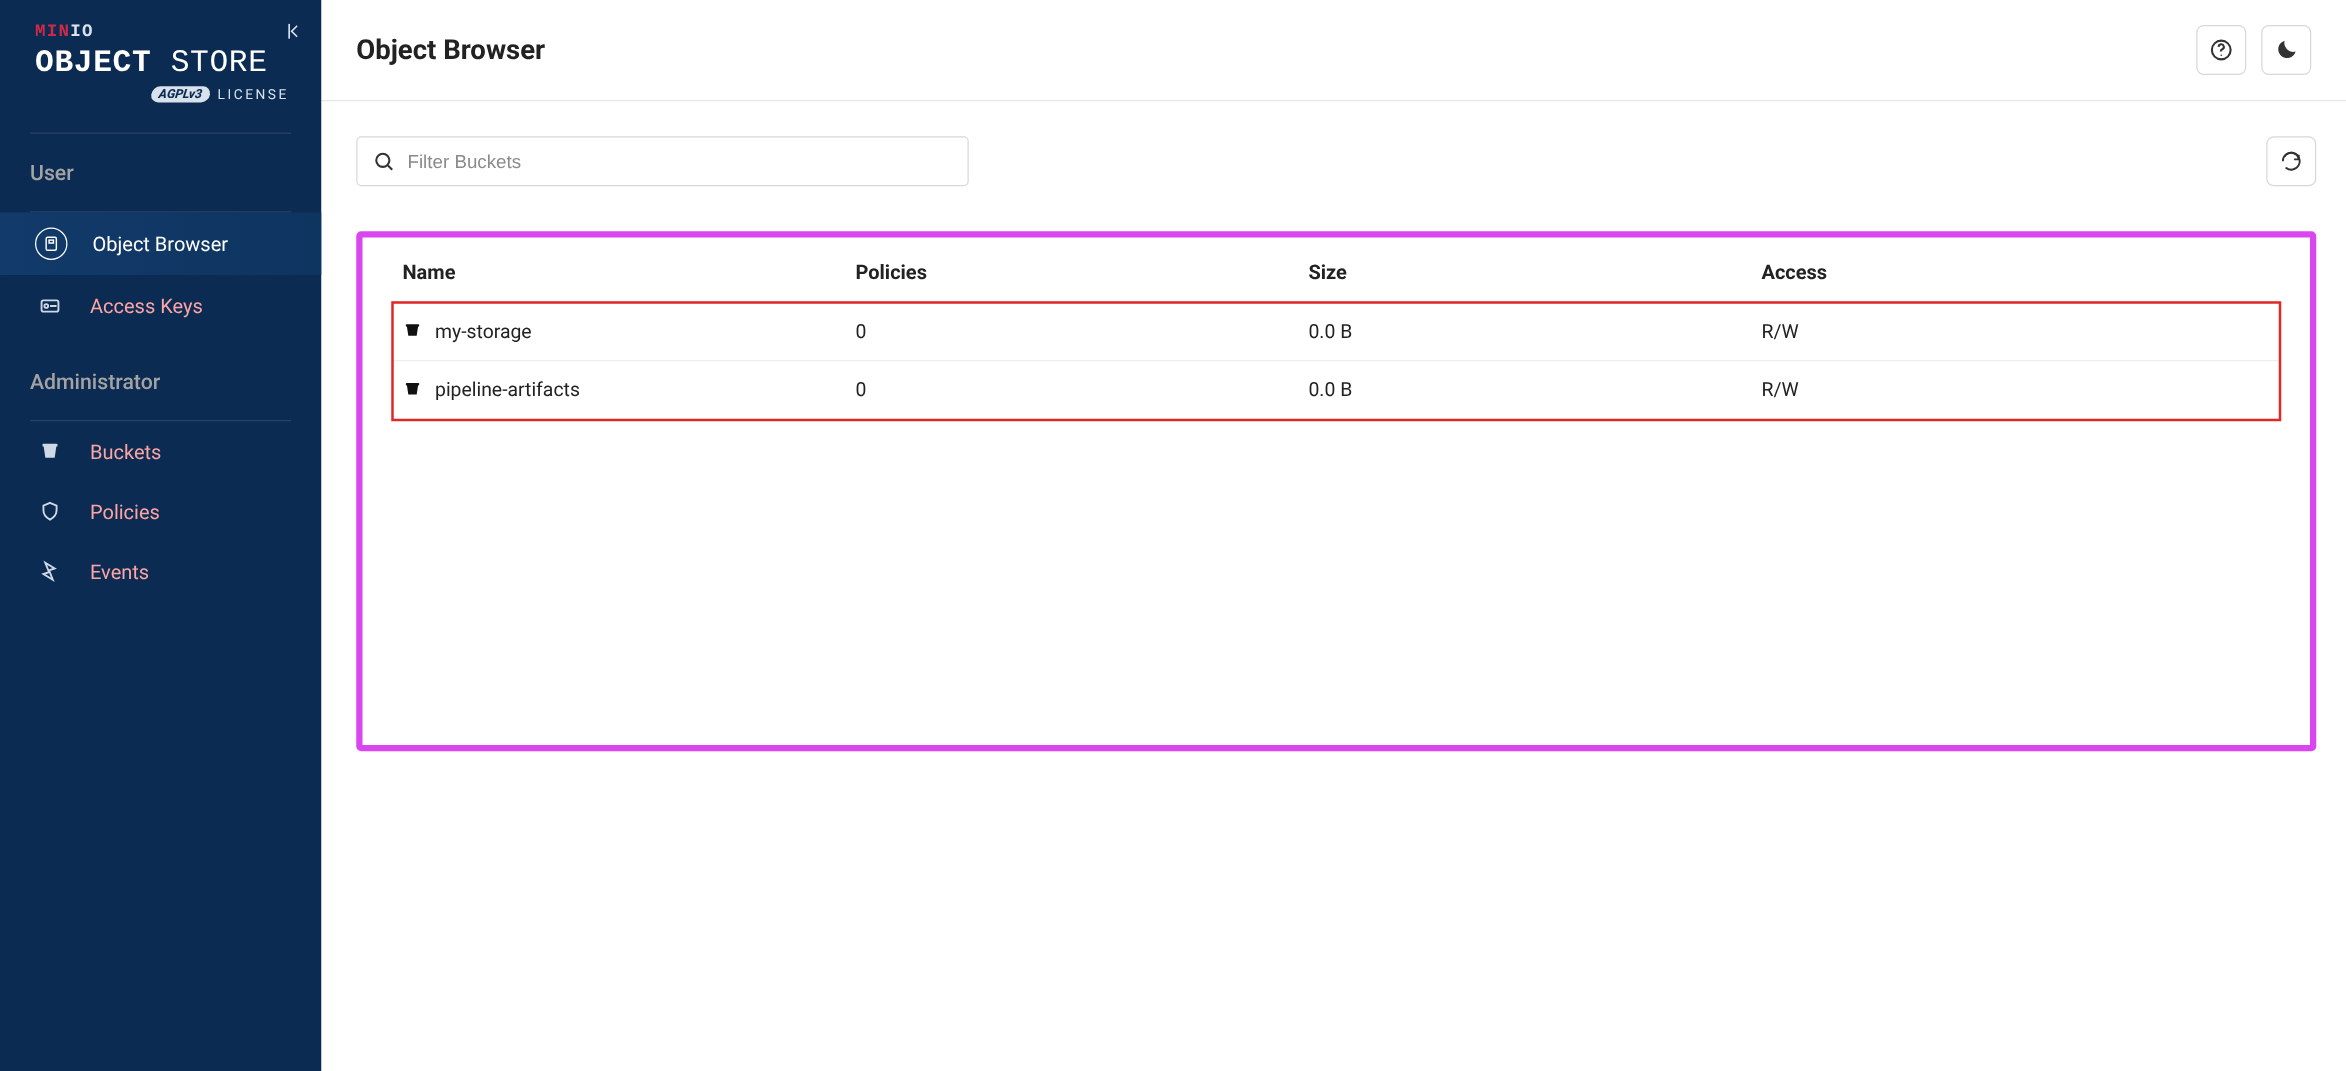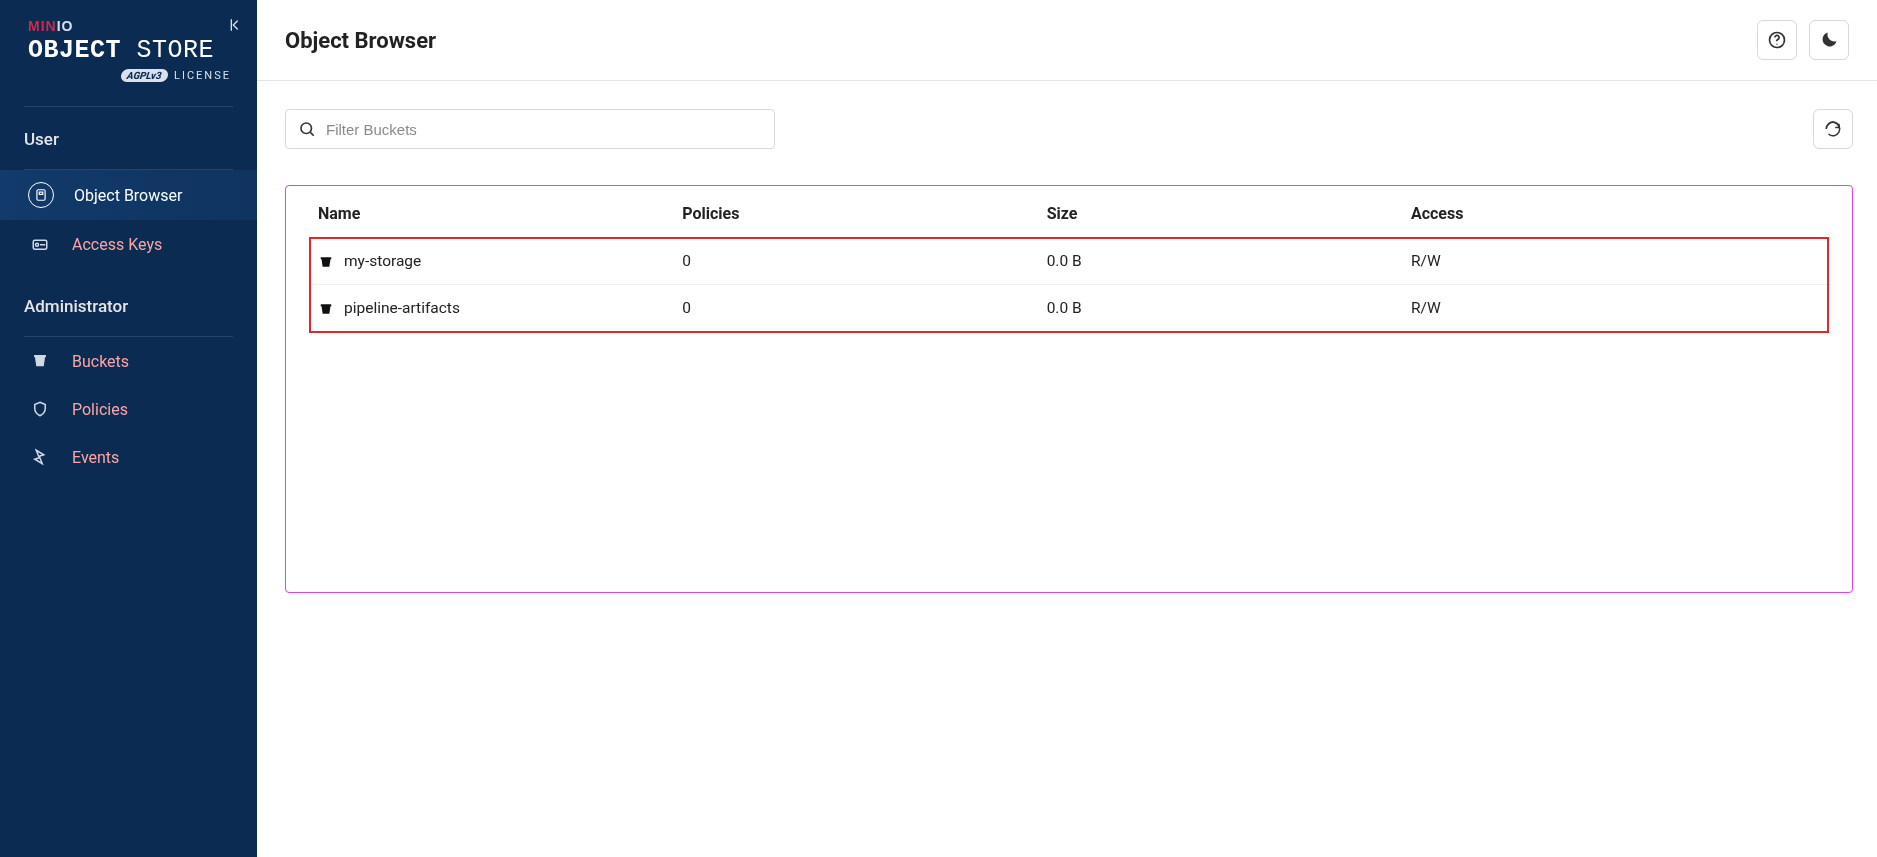--- a/index.html
+++ b/index.html
@@ -26,21 +26,21 @@
     color: #d9e1ec;
     cursor: pointer;
     display: flex;
     align-items: center;
     justify-content: center;
   }
   .logo-block {
     padding: 18px 24px 16px 28px;
   }
   .logo-minio {
-    font-family: Liberation Sans, sans-serif;
+    font-family: Liberation Mono, monospace;
     font-weight: 800;
     font-size: 14px;
     letter-spacing: 1px;
     color: #cf2948;
   }
   .logo-minio .io { color: #d9e1ec; font-weight: 700; }
   .logo-title {
     font-family: Liberation Mono, monospace;
     font-weight: 300;
     font-size: 25px;
@@ -77,21 +77,21 @@
   .sidebar hr.section-div {
     border: none;
     border-top: 1px solid rgba(255,255,255,0.12);
     margin: 8px 24px 0 24px;
   }
 
   .section-title {
     padding: 22px 24px 12px 24px;
     font-size: 17px;
     font-weight: 500;
-    color: #e5e5e5;
+    color: #a3a3a3;
   }
   .nav-list { list-style: none; padding-bottom: 6px;}
   .nav-item {
     display: flex;
     align-items: center;
     gap: 20px;
     padding: 12px 18px 12px 28px;
     font-size: 16px;
     color: #fca5a5;
     cursor: pointer;
@@ -183,21 +183,21 @@
     outline: none;
     font-size: 15px;
     color: #6d28d9;
     flex: 1;
     background: transparent;
   }
   .search-box input::placeholder { color: #8a8a8a; font-weight: 500; }
 
   .table-card {
     margin-top: 36px;
-    border: 1px solid #d946ef;
+    border: 5px solid #d946ef;
     border-radius: 4px;
     padding: 0 24px 260px 24px;
     background: #fff;
   }
   table.bucket-table {
     width: 100%;
     border-collapse: collapse;
     table-layout: fixed;
   }
   .bucket-table th {
@@ -211,21 +211,21 @@
   .bucket-table td {
     padding: 14px 8px;
     font-size: 15.5px;
     border-bottom: 1px solid #efefef;
     color: #222;
   }
   .bucket-table col.c-name   { width: 24%; }
   .bucket-table col.c-objects{ width: 24%; }
   .bucket-table col.c-size   { width: 24%; }
   .bucket-table col.c-access { width: 28%; }
-  .name-cell { display:flex; align-items:flex-end; gap:10px; }
+  .name-cell { display:flex; align-items:flex-start; gap:10px; }
   .highlight-box {
     outline: 2px solid #e02828;
     outline-offset: -1px;
   }
   
   svg { display:block; }
 </style>
 </head>
 <body>
 

